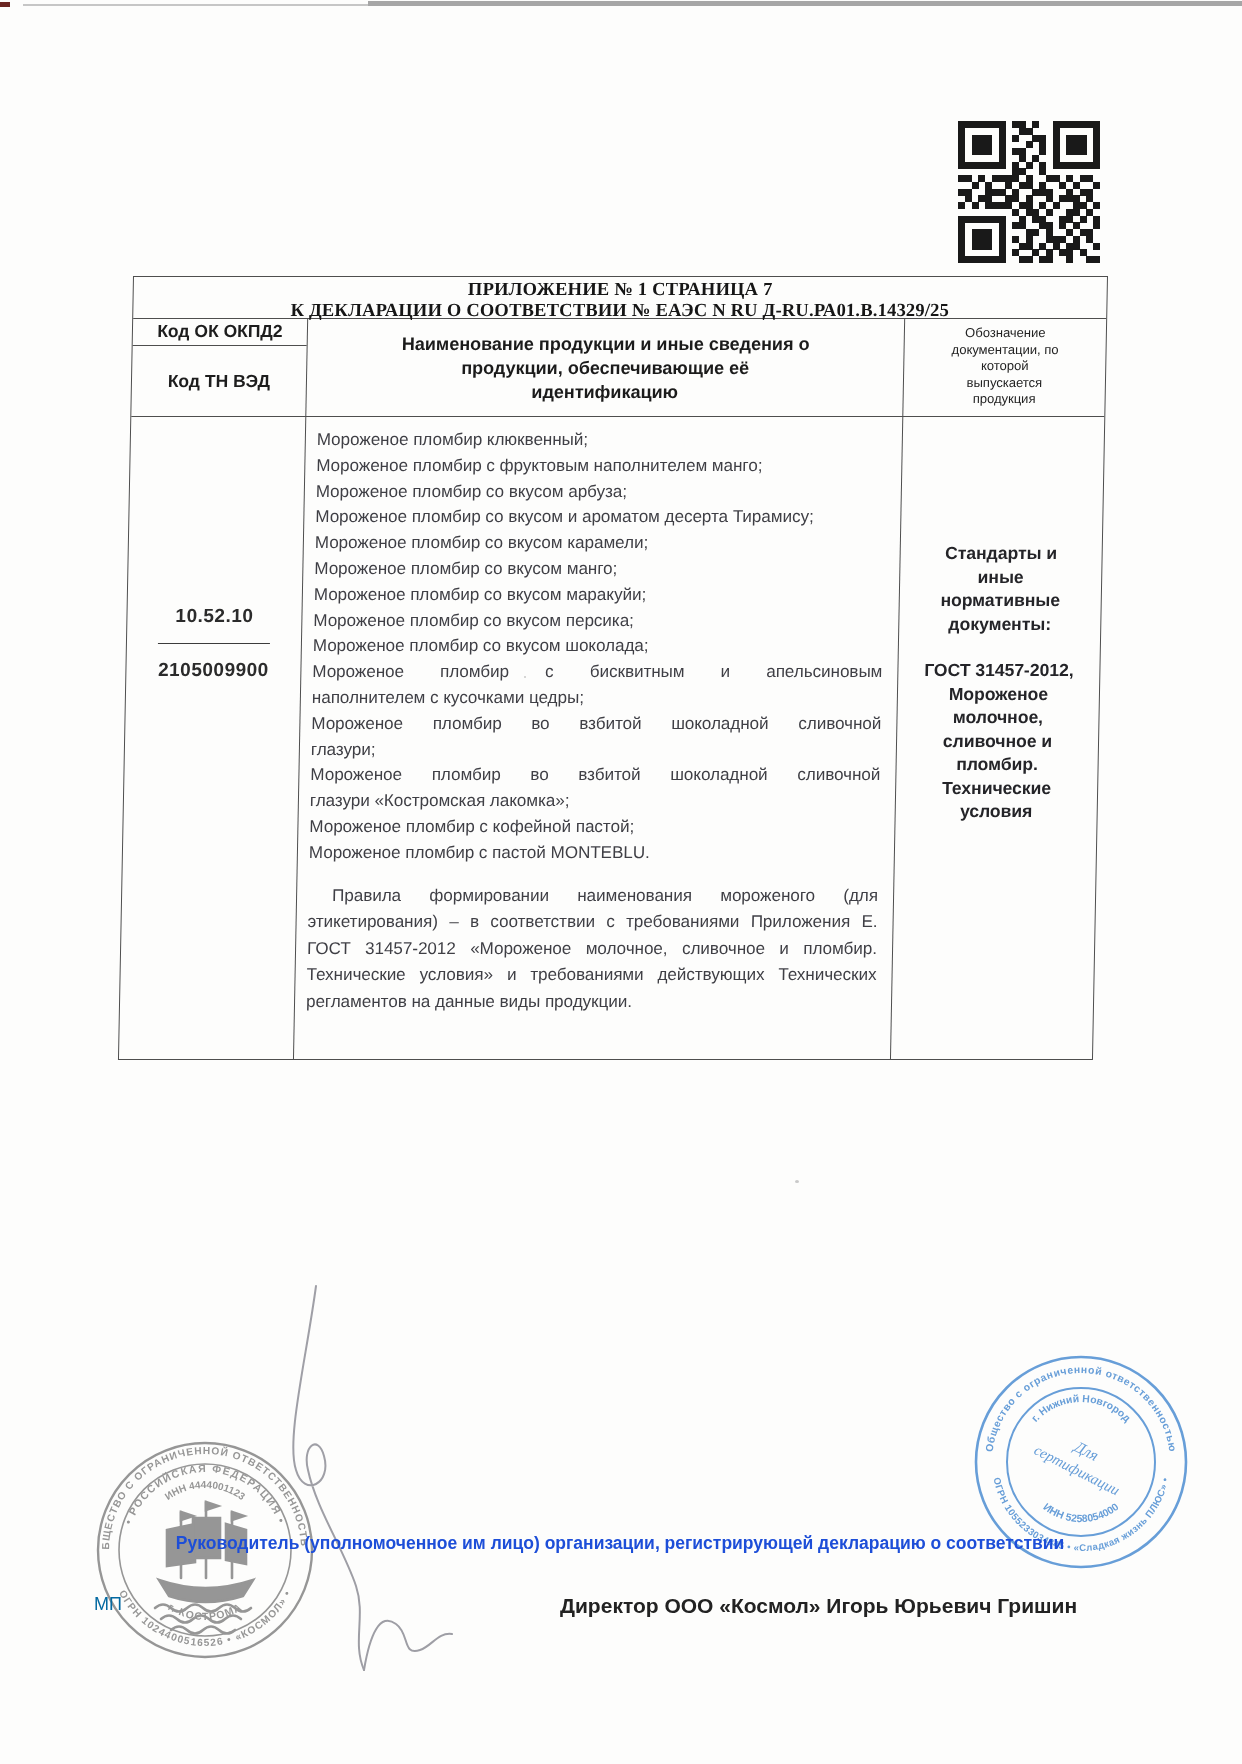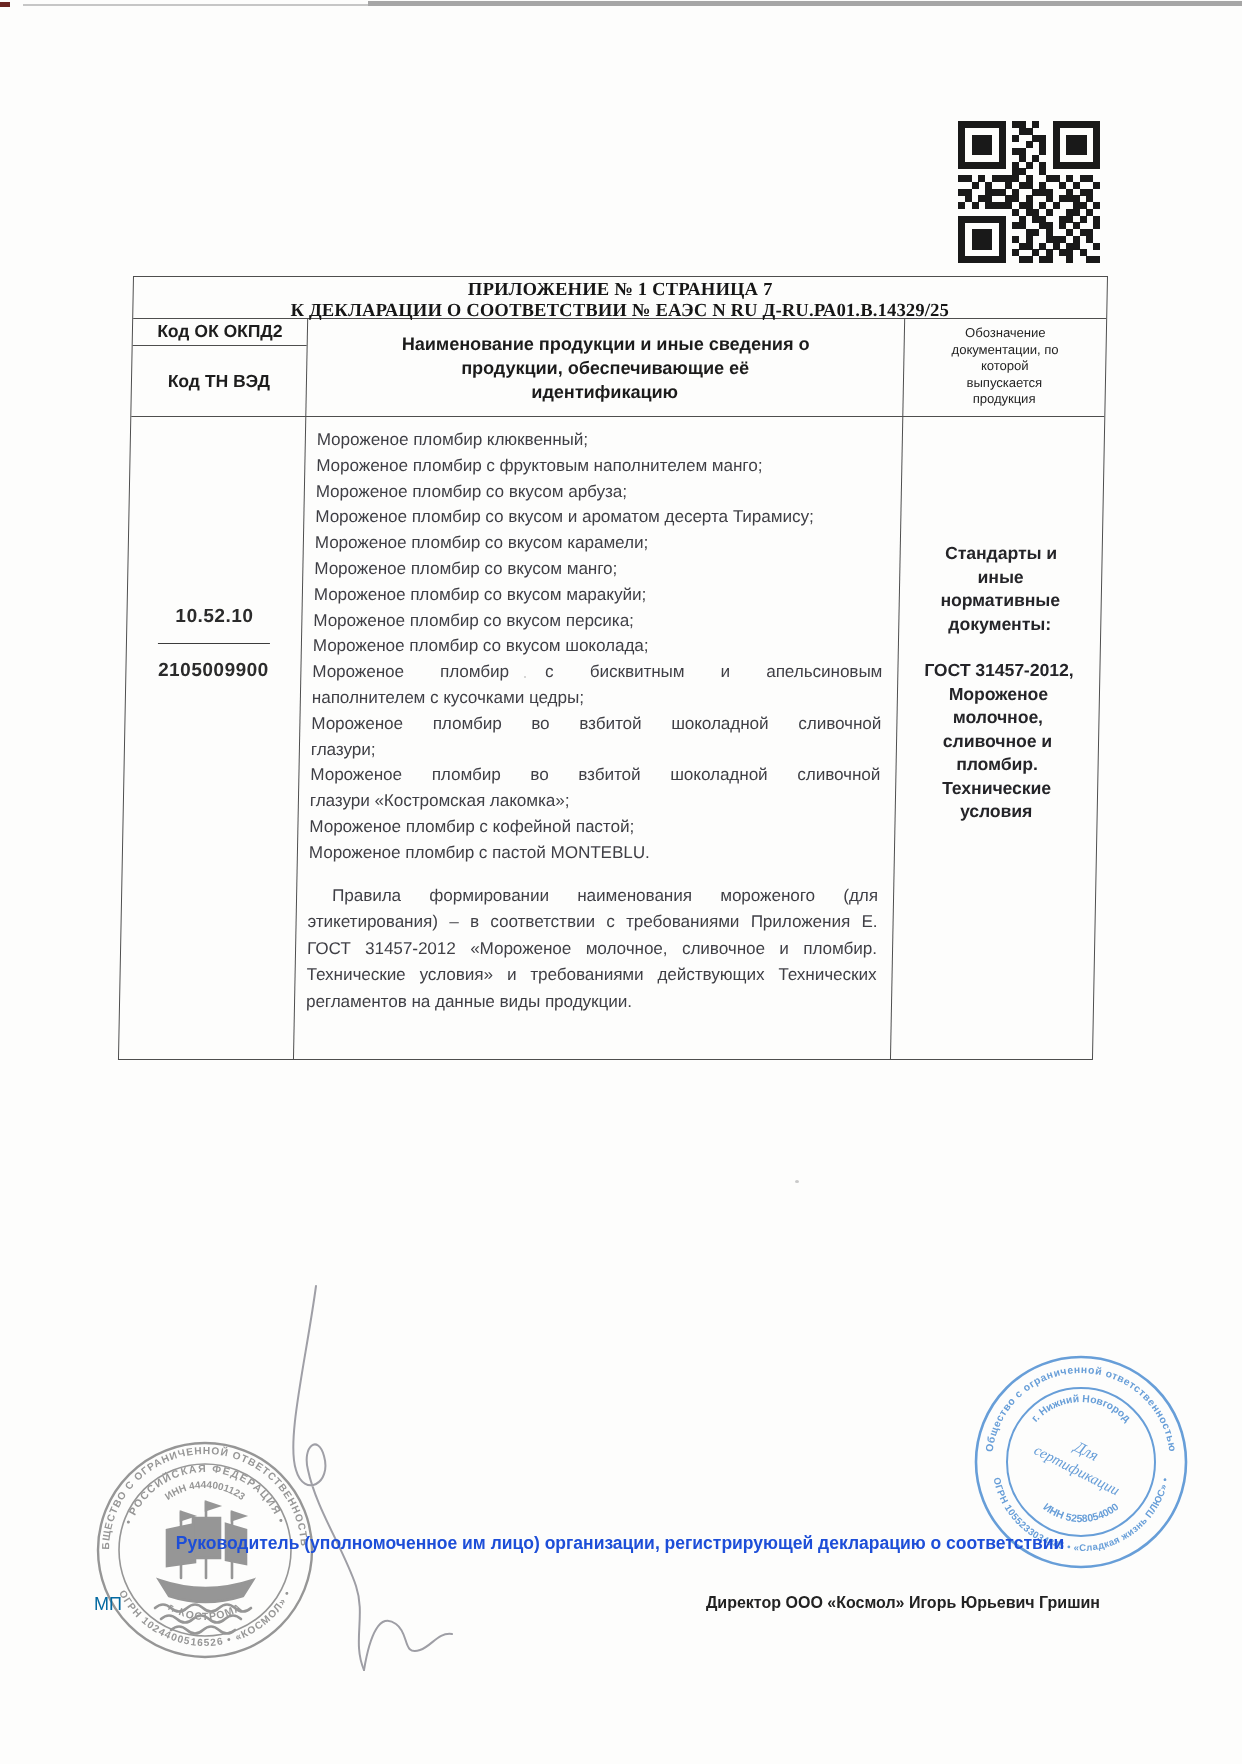--- a/index.html
+++ b/index.html
@@ -46,22 +46,22 @@
   .note{margin-top:17px;font-size:17px;line-height:26.5px;text-align:justify;text-indent:24px;color:#3f3f45;}
 
   .b-col3{padding:125px 10px 0 10px;box-sizing:border-box;text-align:center;}
   .docs-head,.docs-text{font-weight:bold;font-size:17.5px;line-height:23.5px;color:#242428;white-space:pre-line;}
   .docs-text{margin-top:23px;}
 
   
   .signatory-role{position:absolute;left:140px;top:1528px;width:960px;text-align:center;
                   font-weight:bold;font-size:17.5px;line-height:31px;color:#1d4ed8;z-index:6;}
   .mp-label{position:absolute;left:94px;top:1594px;font-weight:normal;font-size:18px;color:#0369a1;z-index:6;}
-  .director-line{position:absolute;left:560px;top:1594px;width:540px;text-align:right;
-                 font-weight:bold;font-size:16px;color:#222;z-index:6;}
+  .director-line{position:absolute;left:560px;top:1594px;width:540px;text-align:left;
+                 font-weight:bold;font-size:21px;color:#222;z-index:6;}
 
   
   .stamp-left{position:absolute;left:93px;top:1438px;width:224px;height:224px;opacity:.78;z-index:2;}
   .stamp-right{position:absolute;left:971px;top:1352px;width:220px;height:220px;opacity:.85;z-index:2;}
   .stamp-text{font-family:"Liberation Sans",sans-serif;font-weight:bold;}
   .stamp-text-it{font-family:"Liberation Serif",serif;font-style:italic;}
   .signature{position:absolute;left:268px;top:1268px;width:230px;height:410px;z-index:3;}
 </style>
 </head>
 <body>

